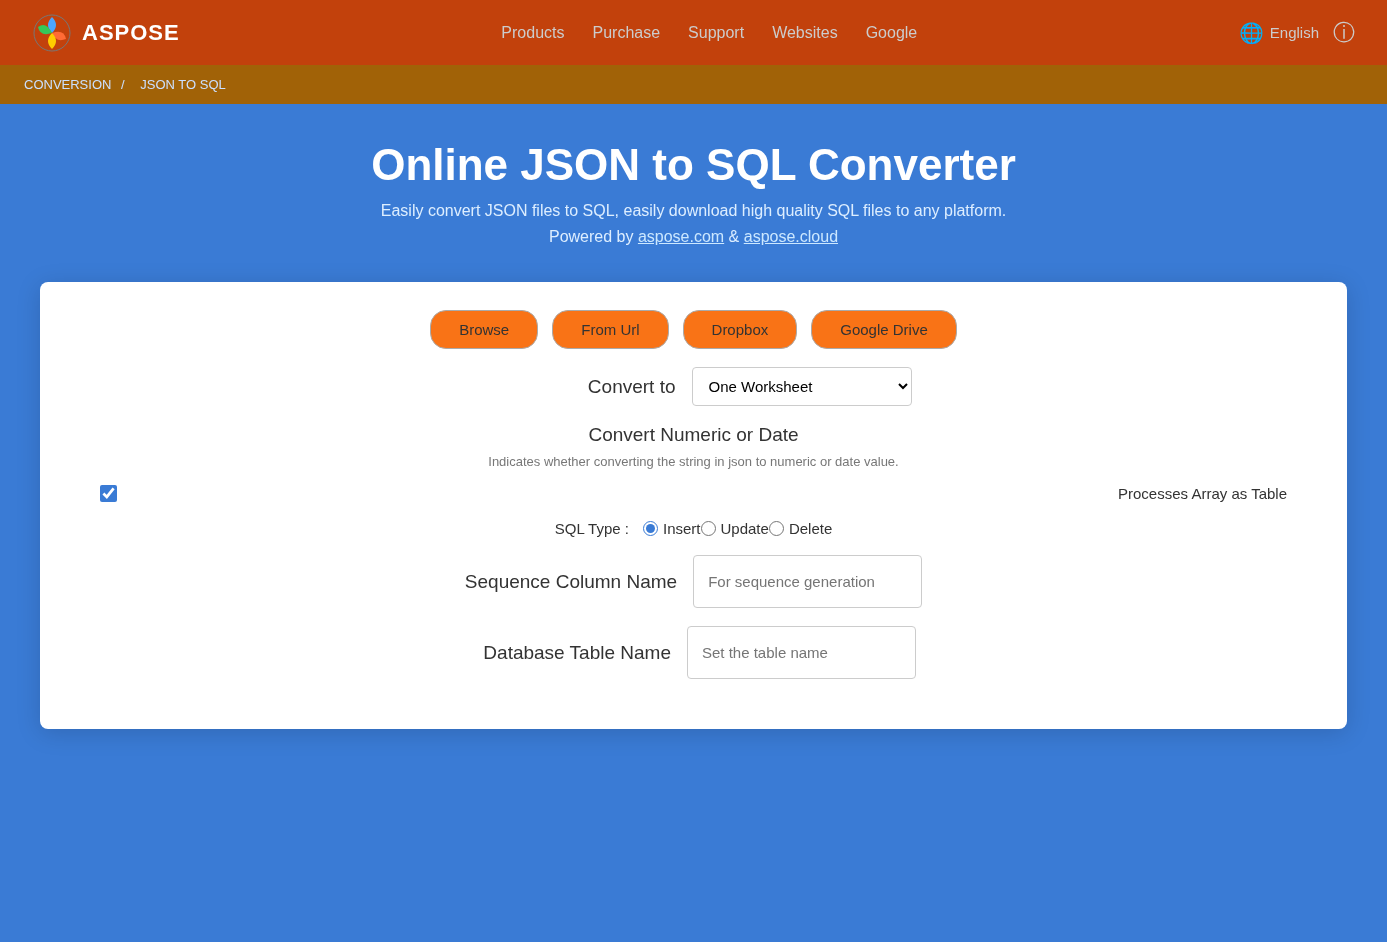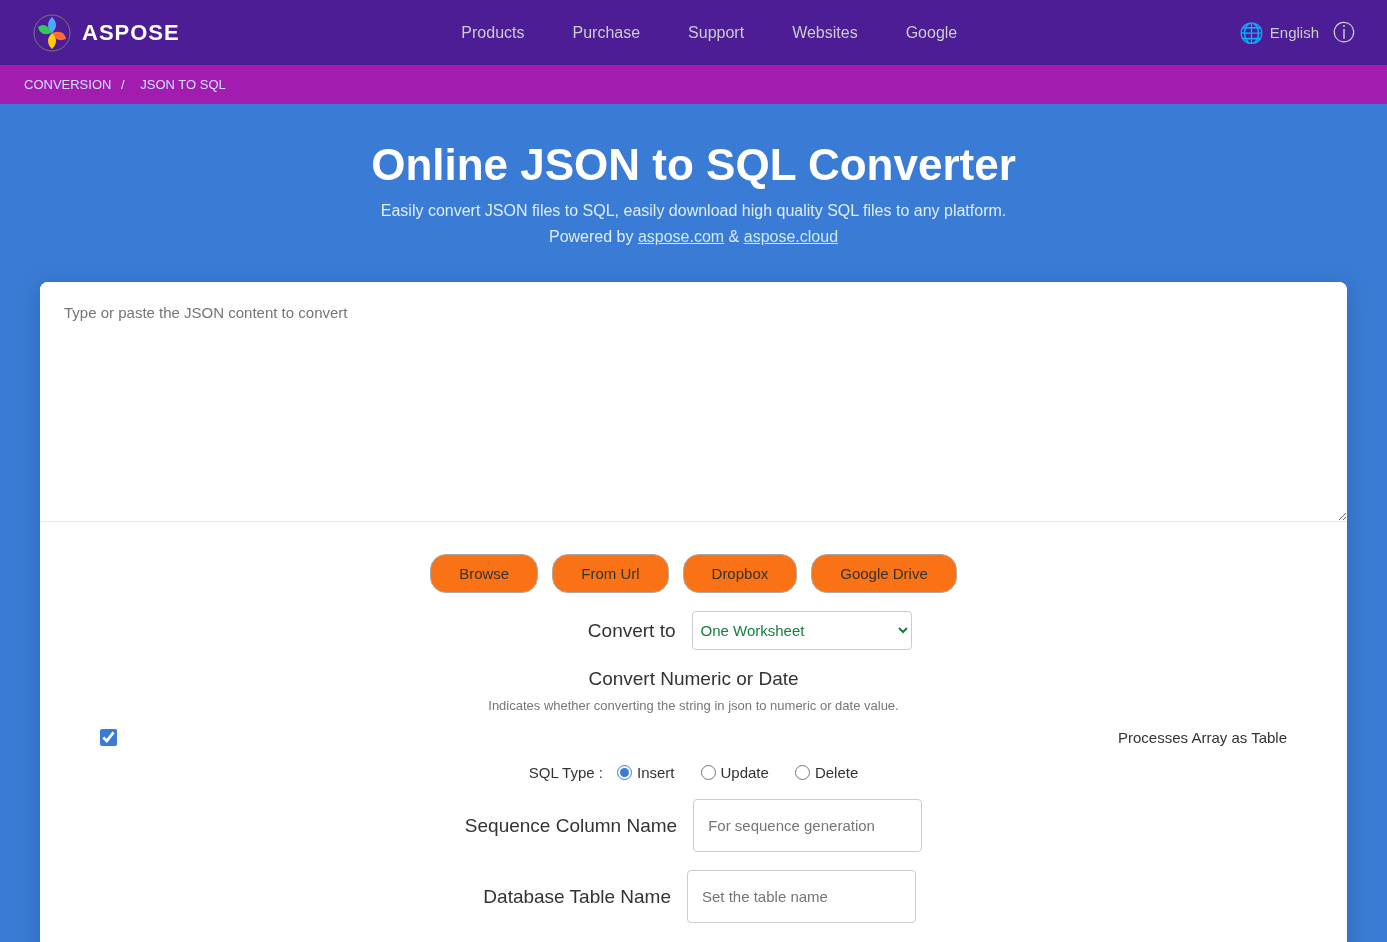--- a/index.html
+++ b/index.html
@@ -1,20 +1,20 @@
 <!DOCTYPE html>
 <html><head>
   <meta charset="utf-8">
   <style>
     * { margin: 0; padding: 0; box-sizing: border-box; }
     body { font-family: 'Segoe UI', Arial, sans-serif; background: #3a7bd5; min-height: 942px; }
 
     
     nav {
-      background: #4c1d95;
+      background: #c2410c;
       display: flex;
       align-items: center;
       justify-content: space-between;
       padding: 0 32px;
       height: 65px;
     }
     .nav-logo {
       display: flex;
       align-items: center;
       gap: 10px;
@@ -25,21 +25,21 @@
     }
     .logo-text {
       color: white;
       font-size: 22px;
       font-weight: 700;
       letter-spacing: 1px;
     }
     .nav-links {
       display: flex;
       align-items: center;
-      gap: 48px;
+      gap: 28px;
       list-style: none;
     }
     .nav-links a {
       color: #ccc;
       text-decoration: none;
       font-size: 16px;
     }
     .nav-right {
       display: flex;
       align-items: center;
@@ -55,21 +55,21 @@
     }
     .globe-icon { font-size: 20px; }
     .user-icon {
       color: #ccc;
       font-size: 22px;
       cursor: pointer;
     }
 
     
     .breadcrumb {
-      background: #a21caf;
+      background: #a16207;
       padding: 12px 24px;
       font-size: 13px;
       color: #cce0ff;
     }
     .breadcrumb a { color: #cce0ff; text-decoration: none; }
     .breadcrumb span { color: #cce0ff; margin: 0 6px; }
 
     
     .hero {
       text-align: center;
@@ -150,23 +150,23 @@
     }
     .option-label {
       font-size: 19px;
       color: #333;
       text-align: right;
       min-width: 200px;
     }
     .option-select {
       border: 1.5px solid #ccc;
       border-radius: 4px;
-      padding: 9px 32px 9px 4px;
-      font-size: 15px;
-      color: #15803d;
+      padding: 9px 32px 9px 12px;
+      font-size: 15px;
+      color: #000000;
       background: white;
       cursor: pointer;
       appearance: auto;
       min-width: 220px;
     }
     .hint-text {
       text-align: center;
       font-size: 13px;
       color: #777;
       margin-top: -10px;
@@ -200,21 +200,21 @@
       color: #333;
     }
     .sql-type-label {
       font-size: 15px;
       color: #333;
       margin-right: 8px;
     }
     .radio-group {
       display: flex;
       align-items: center;
-      gap: 26px;
+      gap: 0;
     }
     .radio-item {
       display: flex;
       align-items: center;
       gap: 5px;
     }
     .radio-item input[type="radio"] {
       accent-color: #3a7bd5;
       width: 15px;
       height: 15px;
@@ -274,21 +274,20 @@
   <h1>Online JSON to SQL Converter</h1>
   <p>Easily convert JSON files to SQL, easily download high quality SQL files to any platform.</p>
   <p class="hero-powered">
     <span>Powered by </span><a href="#">aspose.com</a><span> &amp; </span><a href="#">aspose.cloud</a>
   </p>
 </div>
 
 <div class="card">
 
   
-  <textarea class="json-input-area" placeholder="Type or paste the JSON content to convert" style=""></textarea>
 
   
   <div class="buttons-row">
     <button class="btn-outline">Browse</button>
     <button class="btn-outline">From Url</button>
     <button class="btn-outline">Dropbox</button>
     <button class="btn-outline">Google Drive</button>
   </div>
 
   

